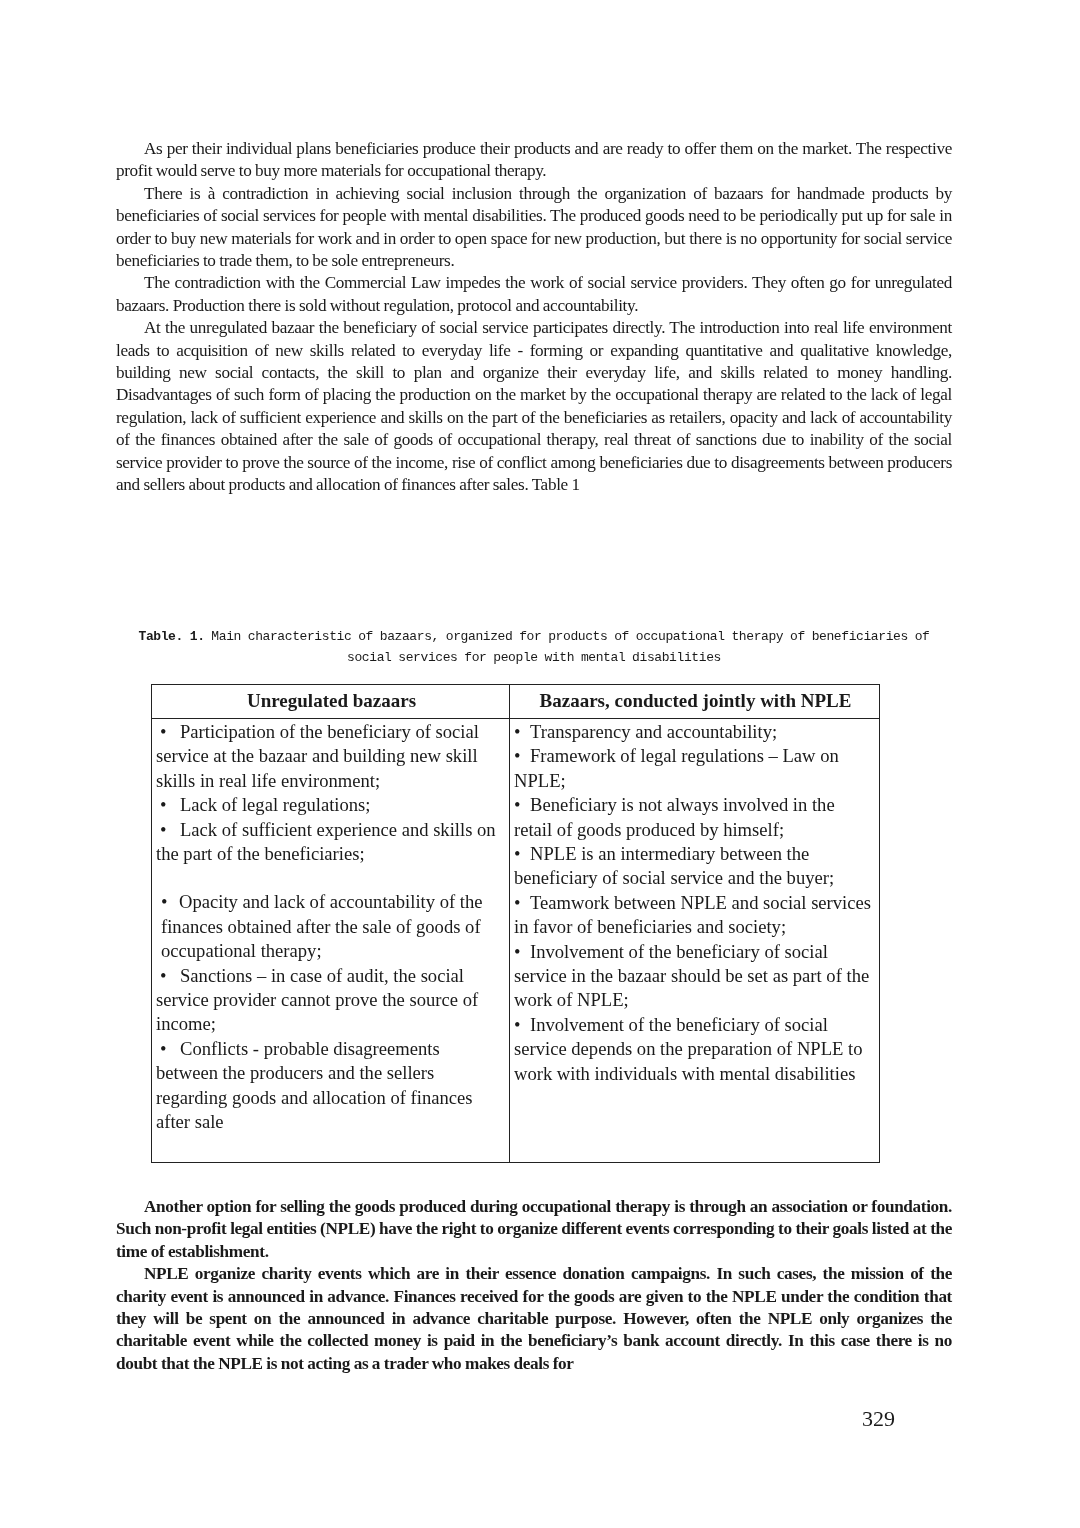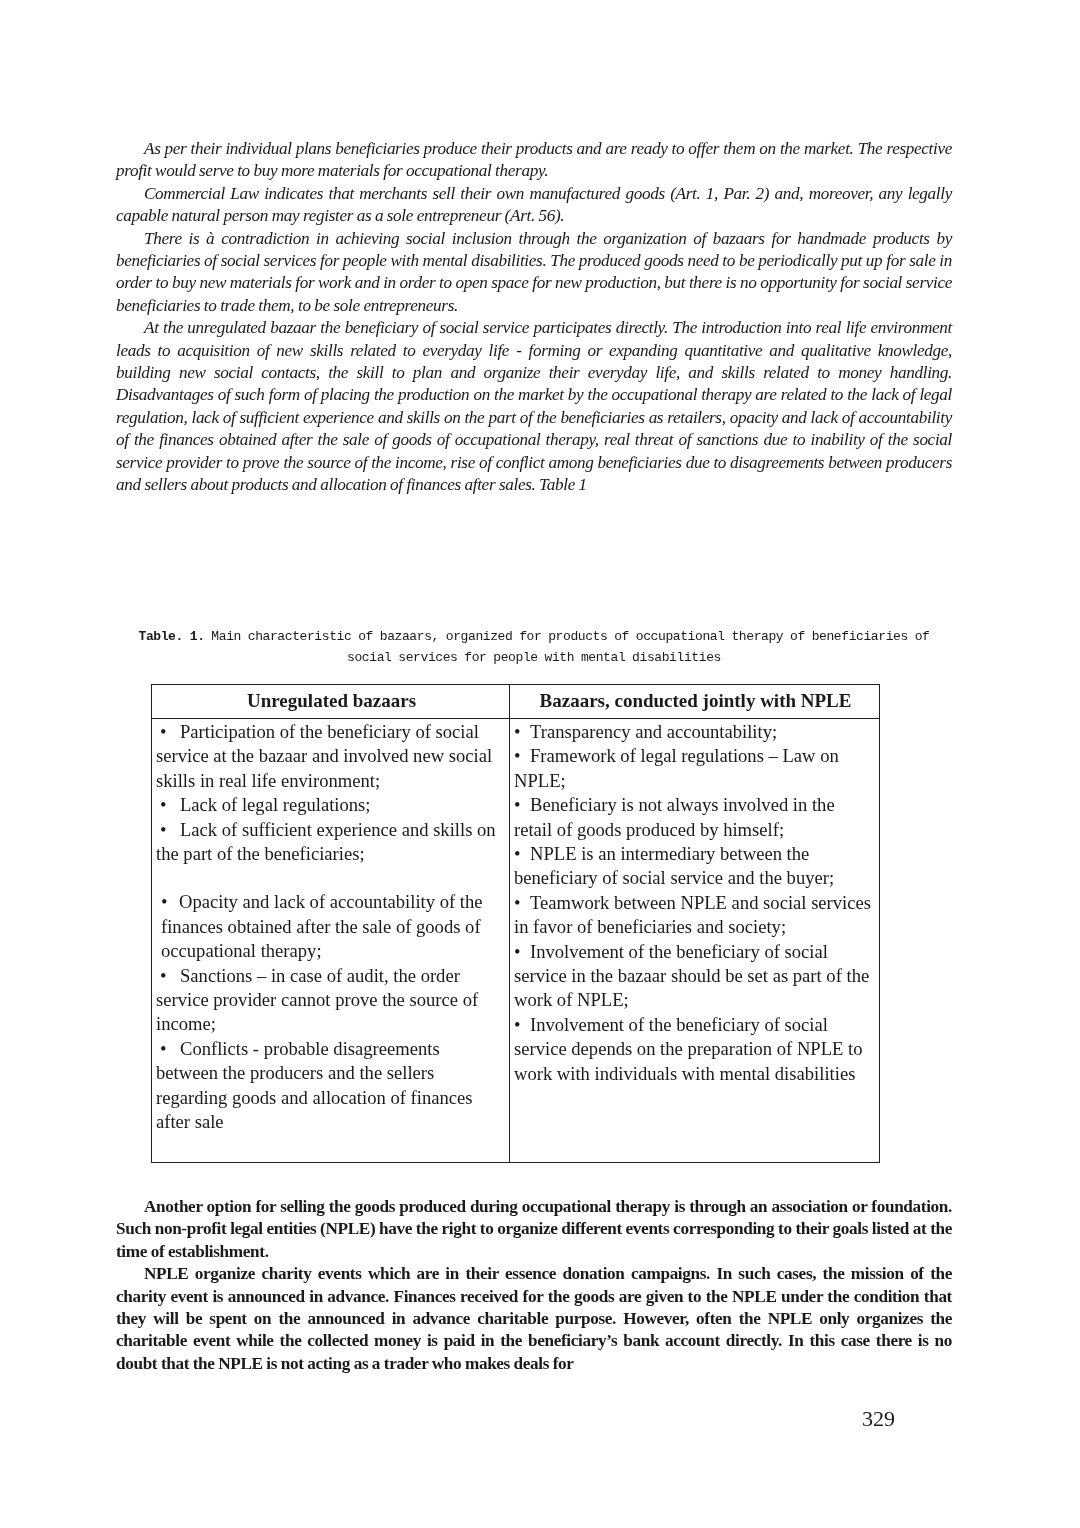--- a/index.html
+++ b/index.html
@@ -4,21 +4,21 @@
 <style>
   html, body { margin: 0; padding: 0; background: #ffffff; }
   body { width: 1080px; height: 1528px; position: relative; overflow: hidden; color: #1a1a1a; }
   .page { position: absolute; left: 0; top: 0; width: 1080px; height: 1528px; }
   .text-block {
     position: absolute; left: 116px; width: 836px;
     font-family: "Liberation Serif", serif; font-size: 17.2px; line-height: 22.4px;
     letter-spacing: -0.35px; word-spacing: -0.3px;
   }
   .text-block p { margin: 0; text-align: justify; text-indent: 28px; }
-  #body-top { top: 138px; font-style: italic; }
+  #body-top { top: 138px; }
   #body-bottom { top: 1196px; font-weight: bold; }
   .caption {
     position: absolute; left: 116px; width: 836px; top: 626px;
     font-family: Liberation Mono, monospace; font-size: 13px; line-height: 21px;
     text-align: center; letter-spacing: -0.4px; word-spacing: -0.6px;
   }
   .caption b { font-weight: bold; }
   table.main-table {
     position: absolute; left: 151px; top: 684px; width: 728px;
     border-collapse: collapse; table-layout: fixed;
@@ -39,22 +39,22 @@
     font-family: "Liberation Serif", serif; font-size: 22px;
   }
 </style>
 </head>
 <body>
 
 <div class="page">
 
   <div class="text-block" id="body-top">
     <p>As per their individual plans beneficiaries produce their products and are ready to offer them on the market. The respective profit would serve to buy more materials for occupational therapy.</p>
-    <p>Commercial Law indicates that merchants sell their own manufactured goods (Art. 1, Par. 2) and, moreover, any legally capable natural person may register as a sole entrepreneur (Art. 56).</p>
     <p>There is à contradiction in achieving social inclusion through the organization of bazaars for handmade products by beneficiaries of social services for people with mental disabilities. The produced goods need to be periodically put up for sale in order to buy new materials for work and in order to open space for new production, but there is no opportunity for social service beneficiaries to trade them, to be sole entrepreneurs.</p>
+    <p>The contradiction with the Commercial Law impedes the work of social service providers.  They often go for unregulated bazaars. Production there is sold without regulation, protocol and accountability.</p>
     <p>At the unregulated bazaar the beneficiary of social service participates directly. The introduction into real life environment leads to acquisition of new skills related to everyday life - forming or expanding quantitative and qualitative knowledge, building new social contacts, the skill to plan and organize their everyday life, and skills related to money handling. Disadvantages of such form of placing the production on the market by the occupational therapy  are related to the lack of legal regulation, lack of sufficient experience and skills on the part of the beneficiaries as retailers, opacity and lack of accountability of the finances obtained after the sale of goods of occupational therapy, real threat of sanctions due to inability of the social service provider to prove the source of the income, rise of conflict among beneficiaries due to disagreements between producers and sellers about products and allocation of finances after sales. Table 1</p>
   </div>
 
   <div class="caption">
     <b>Table. 1.</b><span> Main characteristic of bazaars, organized for products of occupational therapy of beneficiaries of social services for people with mental disabilities</span>
   </div>
 
   <table class="main-table">
     <colgroup>
         <col class="c1">
@@ -62,25 +62,25 @@
       </colgroup>
     <thead>
       <tr>
         <th>Unregulated bazaars</th>
         <th>Bazaars, conducted jointly with NPLE</th>
       </tr>
     </thead>
     <tbody>
       <tr>
         <td class="col-left left-bullet">
-          <div class="bullet-item"><span class="bullet">•</span><span>Participation of the beneficiary of social service at the bazaar and involved new social skills in real life environment;</span></div>
+          <div class="bullet-item"><span class="bullet">•</span><span>Participation of the beneficiary of social service at the bazaar and building new skill skills in real life environment;</span></div>
           <div class="bullet-item"><span class="bullet">•</span><span>Lack of legal regulations;</span></div>
           <div class="bullet-item"><span class="bullet">•</span><span>Lack of sufficient experience and skills on the part of the beneficiaries;</span></div>
           <div class="bullet-item indent1"><span class="bullet" style="width:18px;padding-left:0">•</span><span>Opacity and lack of accountability of the finances obtained after the sale of goods of occupational therapy;</span></div>
-          <div class="bullet-item"><span class="bullet">•</span><span>Sanctions – in case of audit, the order service provider cannot prove the source of income;</span></div>
+          <div class="bullet-item"><span class="bullet">•</span><span>Sanctions – in case of audit, the social service provider cannot prove the source of income;</span></div>
           <div class="bullet-item"><span class="bullet">•</span><span>Conflicts - probable disagreements between the producers and the sellers regarding goods and allocation of finances after sale</span></div>
         </td>
         <td class="col-right">
           <div class="bullet-item"><span class="bullet">•</span><span>Transparency and accountability;</span></div>
           <div class="bullet-item"><span class="bullet">•</span><span>Framework of legal regulations – Law on NPLE;</span></div>
           <div class="bullet-item"><span class="bullet">•</span><span>Beneficiary is not always involved in the retail of goods produced by himself;</span></div>
           <div class="bullet-item"><span class="bullet">•</span><span>NPLE is an intermediary between the beneficiary of social service and the buyer;</span></div>
           <div class="bullet-item"><span class="bullet">•</span><span>Teamwork between NPLE and social services in favor of beneficiaries and society;</span></div>
           <div class="bullet-item"><span class="bullet">•</span><span>Involvement of the beneficiary of social service in the bazaar should be set as part of the work of NPLE;</span></div>
           <div class="bullet-item"><span class="bullet">•</span><span>Involvement of the beneficiary of social service depends on the preparation of NPLE to work with individuals with mental disabilities</span></div>

